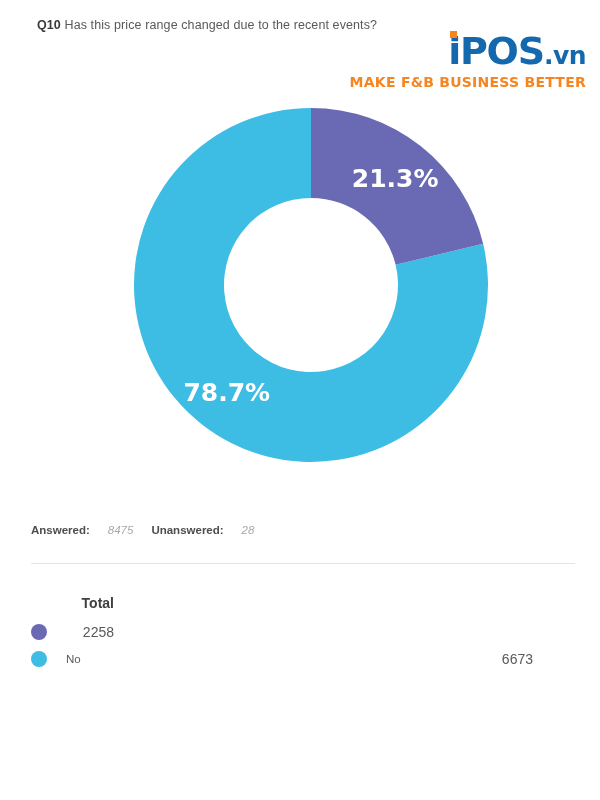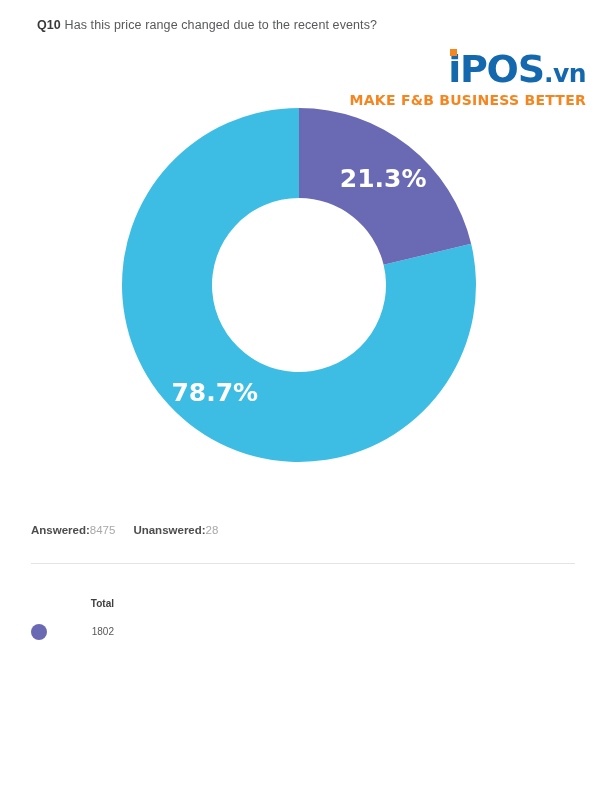--- a/index.html
+++ b/index.html
@@ -29,21 +29,21 @@
   }
   .question-title .qnum {
     font-weight: bold;
     color: #3a3a3a;
   }
 
   
   .logo {
     position: absolute;
     right: 14px;
-    top: 50px;
+    top: 32px;
     text-align: right;
     line-height: 1;
   }
   .logo-main {
     font-family: "DejaVu Sans", sans-serif;
     font-weight: bold;
     font-size: 38px;
     color: #1469ae;
     letter-spacing: -1.2px;
     position: relative;
@@ -69,21 +69,21 @@
     font-size: 14px;
     font-weight: bold;
     color: #f6851f;
     letter-spacing: 0.25px;
     white-space: nowrap;
   }
 
   
   .chart-area {
     position: absolute;
-    left: 0;
+    left: 12px;
     top: 0;
     width: 500px;
     height: 500px;
   }
   .donut-svg {
     position: absolute;
     left: 0;
     top: 0;
   }
   .slice-label {
@@ -101,21 +101,22 @@
     font-size: 11.5px;
     white-space: nowrap;
   }
   .counts .lbl {
     font-weight: bold;
     color: #4d4d4d;
     text-align: right;
   }
   .counts .val {
     color: #a8a8a8;
-    margin-left: 0;
+    margin-left: 18px;
+    font-style: italic;
   }
   .counts .gap {
     display: inline-block;
     width: 18px;
   }
 
   
   .divider {
     position: absolute;
     left: 31px;
@@ -151,21 +152,21 @@
     display: block;
   }
   .c-choice {
     flex: 1 1 auto;
     font-size: 11.5px;
     color: #58595b;
   }
   .c-total {
     flex: 0 0 90px;
     text-align: right;
-    font-size: 10px;
+    font-size: 14px;
     color: #58595b;
     padding-right: 42px;
     box-sizing: border-box;
   }
   .thead .c-choice,
   .thead .c-total {
     font-weight: bold;
     color: #3f3f3f;
   }
   .thead {
@@ -207,16 +208,23 @@
 <div class="table">
   <div class="trow thead">
     <div class="c-swatch"></div>
     <div class="c-total">Total</div>
   </div>
 
   <div class="trow">
     <div class="c-swatch">
       <span class="dot" style="background:#6a6ab4"></span>
     </div>
-    <div class="c-total">1802</div>
-  </div>
-
+    <div class="c-total">2258</div>
+  </div>
+
+  <div class="trow">
+    <div class="c-swatch">
+      <span class="dot" style="background:#3dbde4"></span>
+    </div>
+    <div class="c-choice">No</div>
+    <div class="c-total">6673</div>
+  </div>
 </div>
 
 </body></html>

